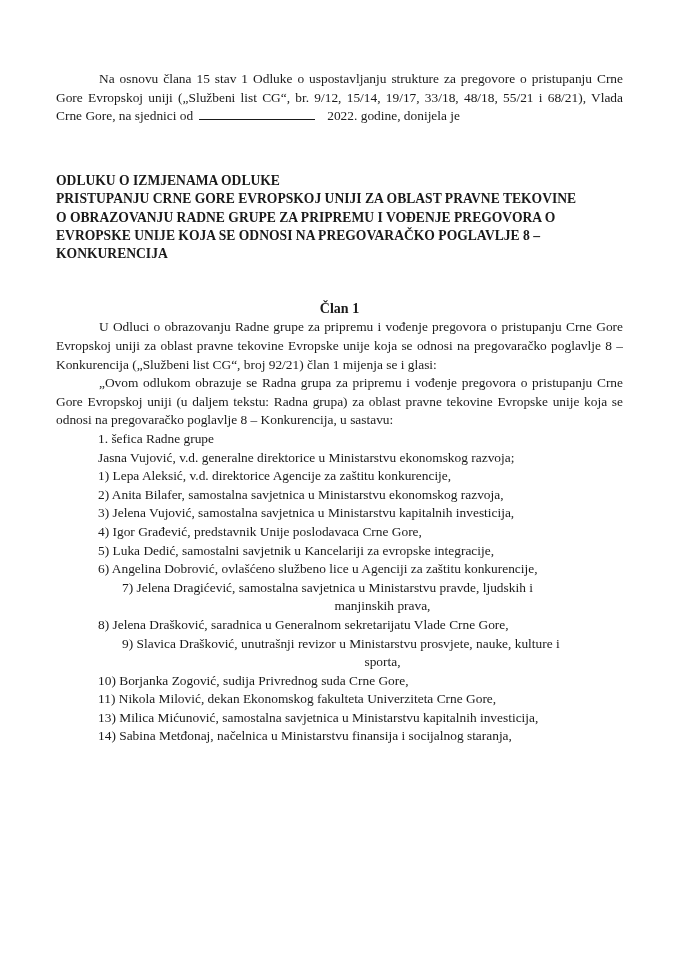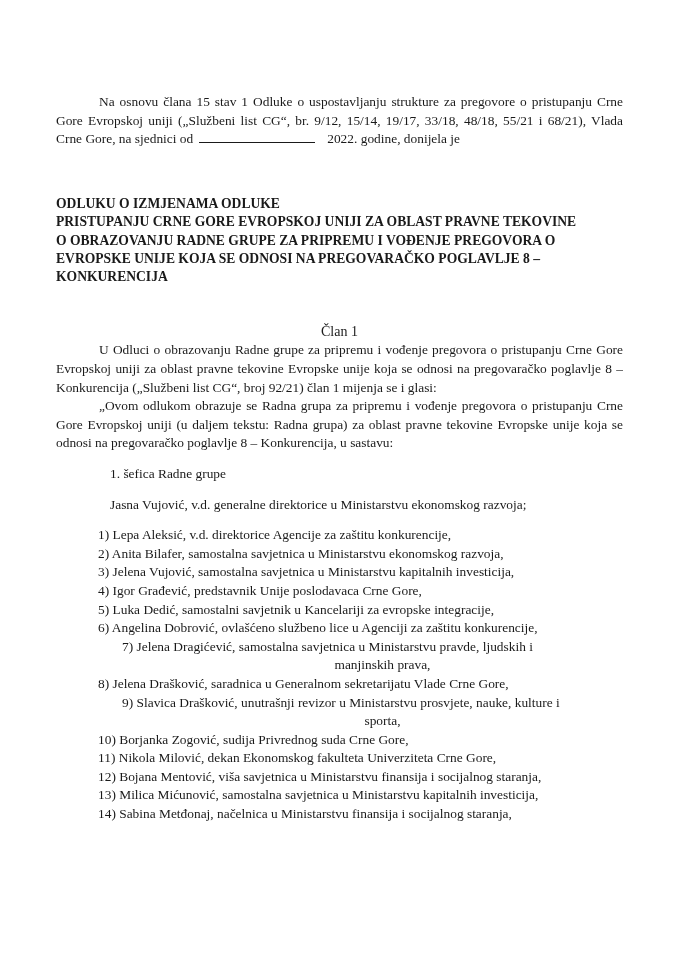--- a/index.html
+++ b/index.html
@@ -1,25 +1,25 @@
 <!DOCTYPE html>
 <html><head>
 <meta charset="utf-8">
 <style>
   html, body { margin: 0; padding: 0; background: #ffffff; }
   body { width: 679px; height: 960px; position: relative; overflow: hidden;
          font-family: "Liberation Serif", "DejaVu Serif", serif; color: #1a1a1a; }
-  .page { position: absolute; left: 56px; top: 93px; width: 567px; font-size: 13.4px; line-height: 18.6px; }
+  .page { position: absolute; left: 56px; top: 70px; width: 567px; font-size: 13.4px; line-height: 18.6px; }
   .para { text-align: justify; margin: 0; }
   .indent { text-indent: 43px; }
   .title { font-weight: bold; font-size: 13.6px; line-height: 18.4px; margin: 0; }
   .title-block { margin-top: 46px; }
-  .article-heading { text-align: center; font-weight: normal; font-size: 14px; margin: 0; margin-top: 36px; }
+  .article-heading { text-align: center; font-weight: bold; font-size: 14px; margin: 0; margin-top: 36px; }
   .list { margin: 0; padding-left: 42px; }
-  .list-line { margin: 12px; }
+  .list-line { margin: 0; }
   .list-item { margin: 0; }
   .list-item.wrap { text-align: justify; padding-left: 0; margin-left: 24px; }
   .list-item.wrap .cont { display: block; padding-left: 20px; text-align: center; }
   .blank { display: inline-block; width: 116px; border-bottom: 1px solid #1a1a1a; height: 12px; vertical-align: baseline; margin: 0 12px 0 6px; }
 </style>
 </head>
 <body>
 
 <div class="page">
 
@@ -46,17 +46,16 @@
     <p class="list-item"><span>2)</span> <span>Anita Bilafer, samostalna savjetnica u Ministarstvu ekonomskog razvoja,</span></p>
     <p class="list-item"><span>3)</span> <span>Jelena Vujović, samostalna savjetnica u Ministarstvu kapitalnih investicija,</span></p>
     <p class="list-item"><span>4)</span> <span>Igor Građević, predstavnik Unije poslodavaca Crne Gore,</span></p>
     <p class="list-item"><span>5)</span> <span>Luka Dedić, samostalni savjetnik u Kancelariji za evropske integracije,</span></p>
     <p class="list-item"><span>6)</span> <span>Angelina Dobrović, ovlašćeno službeno lice u Agenciji za zaštitu konkurencije,</span></p>
     <p class="list-item wrap"><span>7)</span> <span>Jelena Dragićević, samostalna savjetnica u Ministarstvu pravde, ljudskih i</span><span class="cont">manjinskih prava,</span></p>
     <p class="list-item"><span>8)</span> <span>Jelena Drašković, saradnica u Generalnom sekretarijatu Vlade Crne Gore,</span></p>
     <p class="list-item wrap"><span>9)</span> <span>Slavica Drašković, unutrašnji revizor u Ministarstvu prosvjete, nauke, kulture i</span><span class="cont">sporta,</span></p>
     <p class="list-item"><span>10)</span> <span>Borjanka Zogović, sudija Privrednog suda Crne Gore,</span></p>
     <p class="list-item"><span>11)</span> <span>Nikola Milović, dekan Ekonomskog fakulteta Univerziteta Crne Gore,</span></p>
-    <p class="list-item"><span>12)</span> <span>Bojana Mentović, viša savjetnica u Ministarstvu finansija i socijalnog staranja,</span></p>
     <p class="list-item"><span>13)</span> <span>Milica Mićunović, samostalna savjetnica u Ministarstvu kapitalnih investicija,</span></p>
     <p class="list-item"><span>14)</span> <span>Sabina Metđonaj, načelnica u Ministarstvu finansija i socijalnog staranja,</span></p>
   </div>
 </div>
 
 </body></html>

